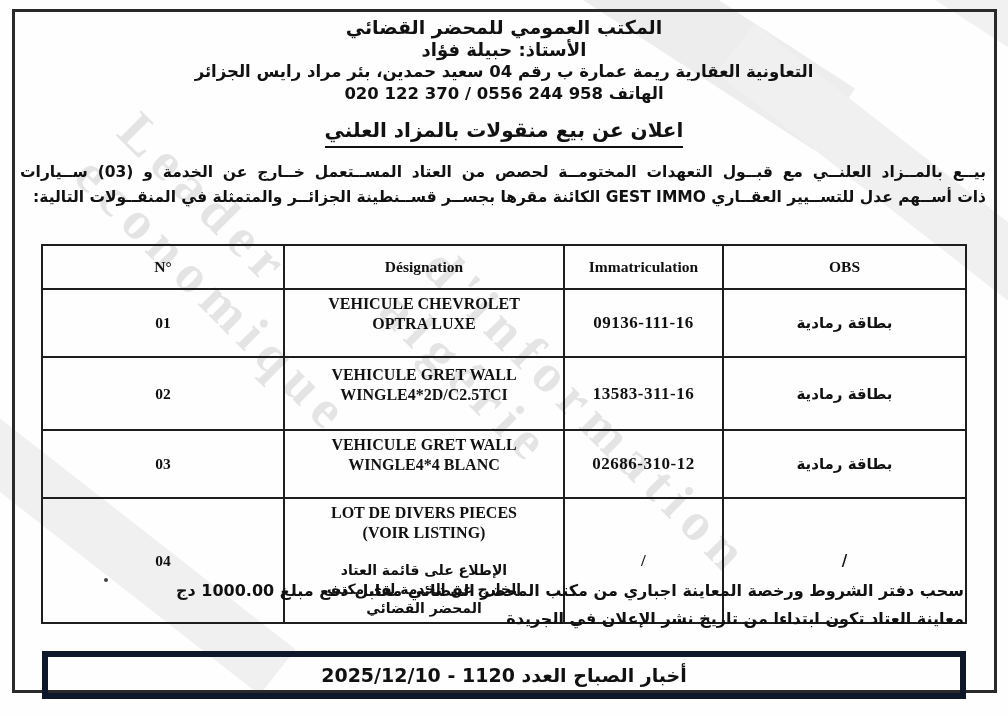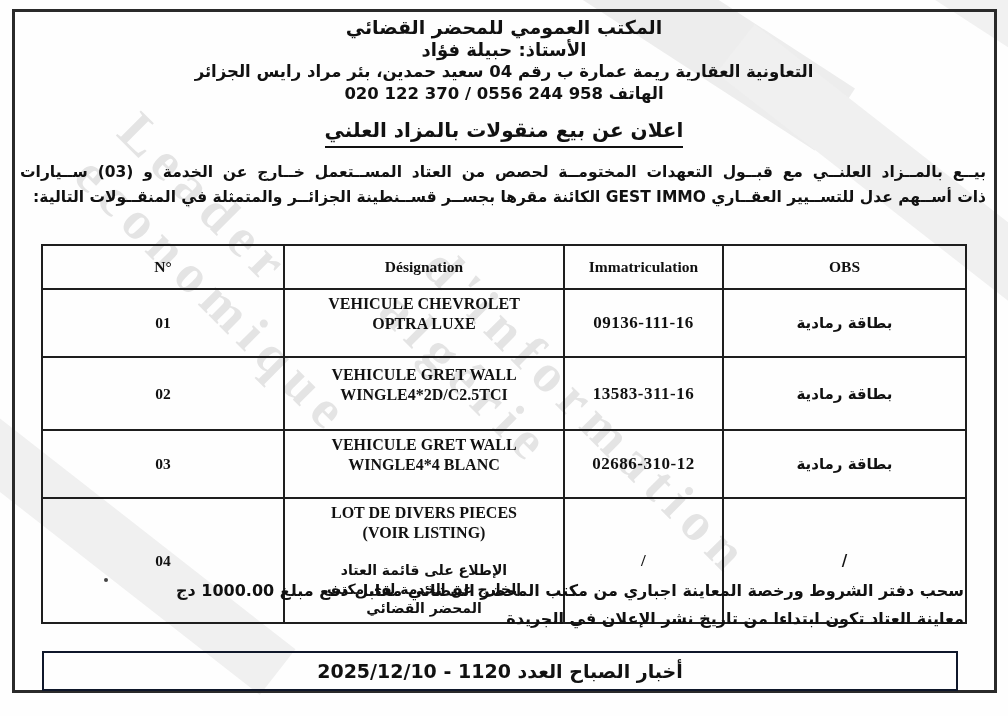--- a/index.html
+++ b/index.html
@@ -18,21 +18,21 @@
     position:absolute;font-family:"Liberation Serif","DejaVu Serif",serif;
     font-weight:bold;color:rgba(125,125,125,0.20);letter-spacing:9px;line-height:1.15;
     white-space:nowrap;
   }
   .wm1{left:150px;top:100px;font-size:54px;transform:rotate(45deg);transform-origin:left top;}
   .wm2{left:455px;top:235px;font-size:54px;transform:rotate(45deg);transform-origin:left top;}
   
   .content{position:absolute;inset:0;z-index:1;}
   .frame{position:absolute;left:12px;top:9px;width:979px;height:678px;border:3px solid #2a2a2a;}
   .footer-band{
-    position:absolute;left:42px;top:651px;width:912px;height:36px;border:2px solid #0f172a;
+    position:absolute;left:42px;top:651px;width:912px;height:36px;border:6px solid #0f172a;
     display:flex;align-items:center;justify-content:center;background:transparent;
   }
   .footer-band .txt{font-size:19px;direction:rtl;}
   
   .header{position:absolute;left:0;right:0;top:16px;text-align:center;direction:rtl;}
   .h-line1{font-size:19px;line-height:23px;}
   .h-line2{font-size:18px;line-height:22px;}
   .h-line3{font-size:16.5px;line-height:22px;}
   .h-line4{font-size:16.5px;line-height:22px;}
   

